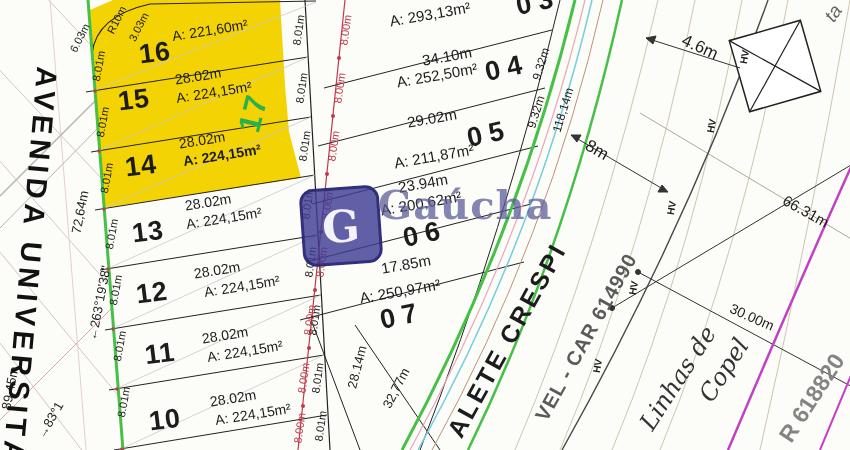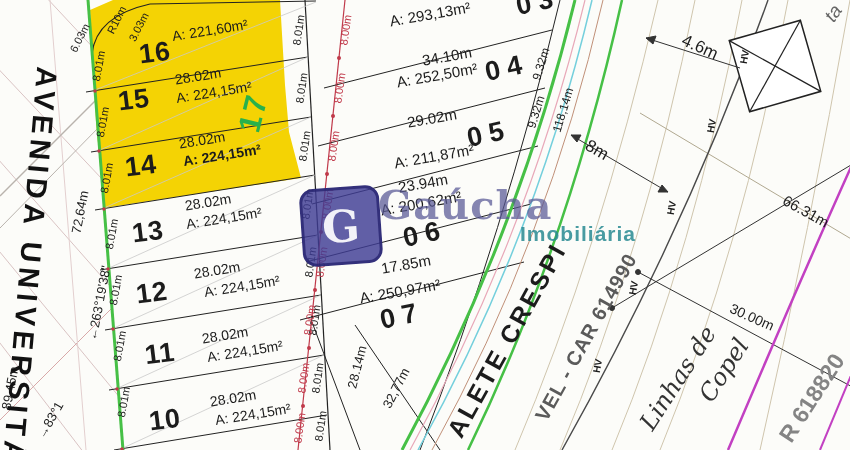--- a/index.html
+++ b/index.html
@@ -240,15 +240,14 @@
 
 <div class="lbl" style="left:700px;top:47px;font-size:17px;transform:translate(-50%,-50%) rotate(24deg);">4.6m</div>
 <div class="lbl" style="left:597px;top:150px;font-size:17px;transform:translate(-50%,-50%) rotate(30deg);">8m</div>
 <div class="lbl" style="left:806px;top:211px;font-size:15px;transform:translate(-50%,-50%) rotate(29deg);">66.31m</div>
 <div class="lbl" style="left:752px;top:317px;font-size:14px;transform:translate(-50%,-50%) rotate(24deg);">30.00m</div>
 
 <div class="wm-logo">
       <span>G</span>
     </div>
 <div class="wm-name">Gaúcha</div>
-<div class="wm-sub">Imobiliária</div>
 
 </div>
 
 </body></html>

